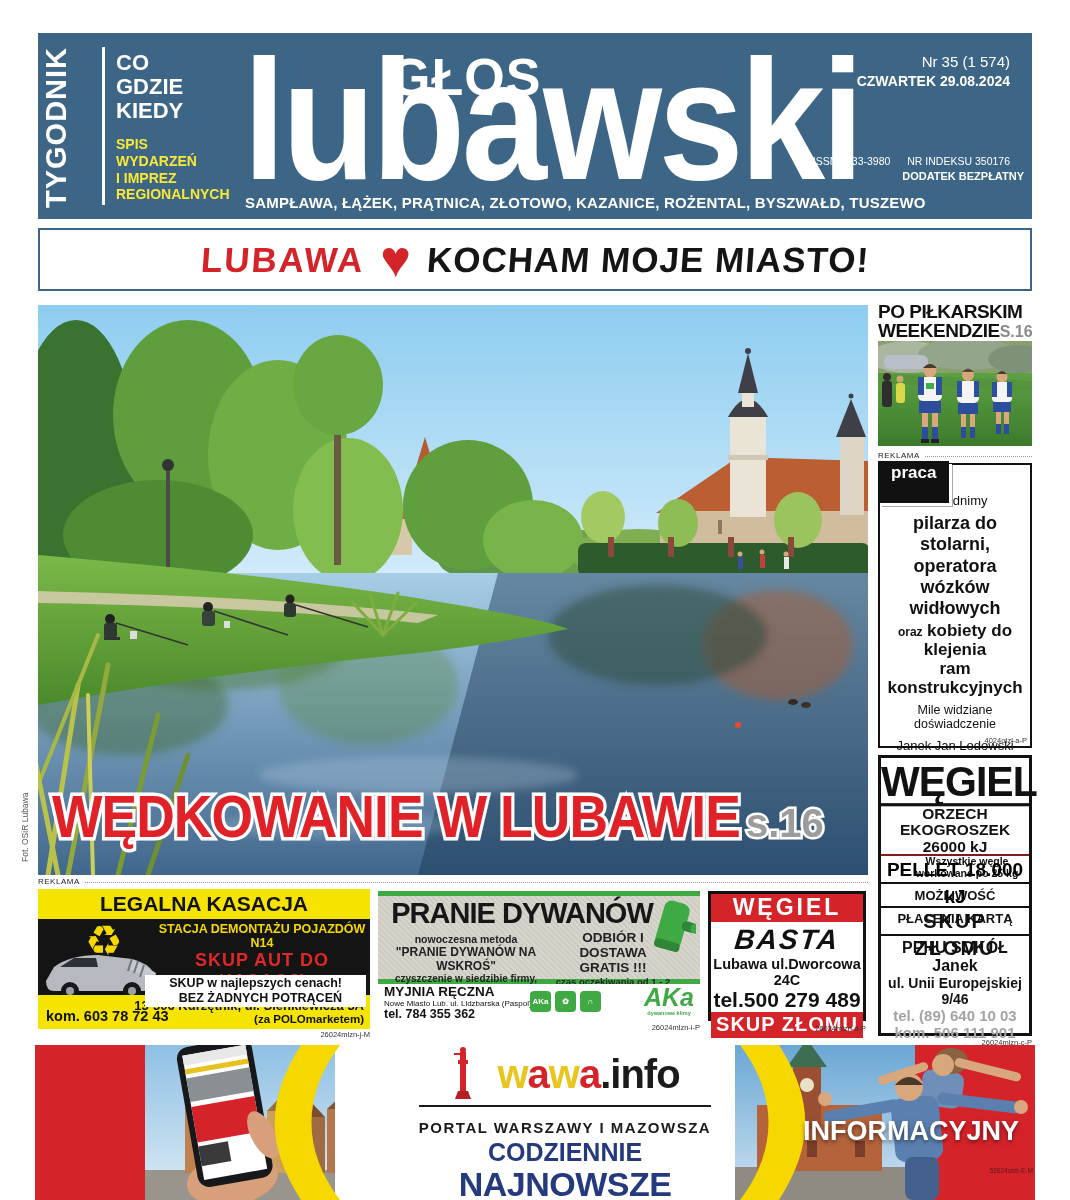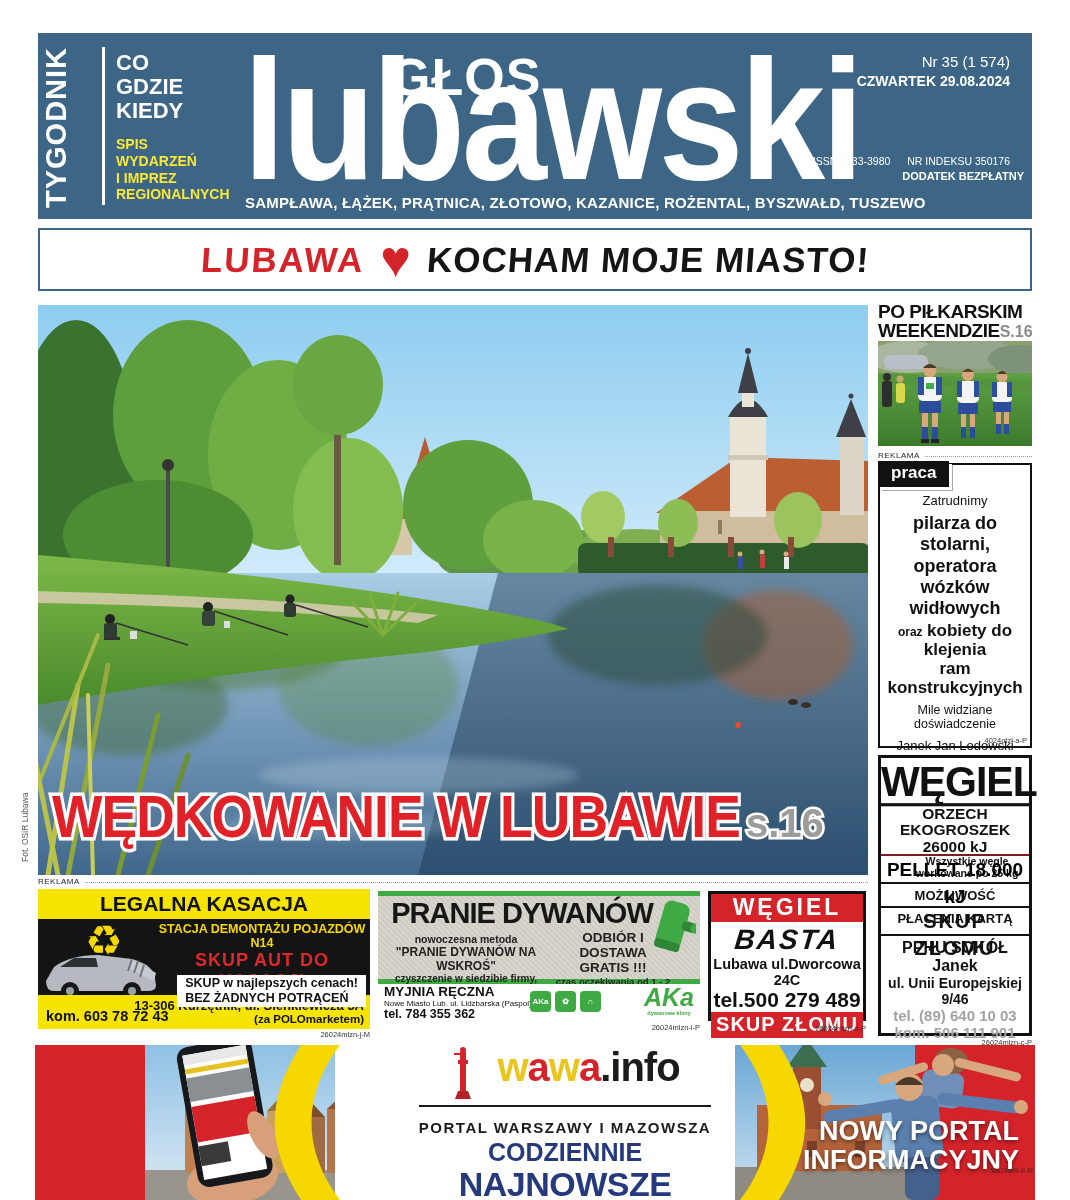--- a/index.html
+++ b/index.html
@@ -41,21 +41,21 @@
   .teaser-l1 { font-size:19px; font-weight:bold; letter-spacing:-.5px; line-height:1.0; }
   .teaser-row { display:flex; align-items:baseline; }
   .teaser-ref { margin-left:auto; color:#8a8a8a; font-size:16px; font-weight:bold; }
   .football-photo { left:878px; top:341px; width:154px; height:105px; }
   .reklama { display:flex; align-items:center; color:#222; font-size:8px; letter-spacing:.5px; }
   .reklama .dotline { flex:1; border-bottom:1px dotted #999; margin-left:5px; height:3px; }
   .side-reklama { left:878px; top:451px; width:154px; }
 
   .praca-ad { left:878px; top:463px; width:154px; height:285px; border:2px solid #111; background:#fff; text-align:center; }
   .praca-tab { position:absolute; left:-2px; top:-4px; background:#111; color:#fff; font-weight:bold; font-size:17px;
-    padding:2px 13px 4px; box-shadow:3px 3px 0 #fff,4px 4px 0 #aaa; }
+    padding:2px 13px 20px; box-shadow:3px 3px 0 #fff,4px 4px 0 #aaa; }
   .praca-body { padding-top:26px; color:#111; }
   .pr-intro { font-size:13px; margin-top:2px; }
   .pr-b1 { font-size:18px; font-weight:bold; margin-top:5px; line-height:1.15; }
   .pr-oraz { font-size:12px; font-weight:bold; }
   .pr-b2 { font-size:17px; font-weight:bold; line-height:1.1; }
   .pr-note { font-size:12.5px; margin-top:6px; }
   .pr-line { font-size:13px; line-height:1.2; }
   .pr-name { margin-top:7px; }
   .pr-phone { font-size:20px; font-weight:bold; margin-top:3px; }
   .pr-code { position:absolute; right:3px; bottom:1px; font-size:7.5px; color:#333; }
@@ -81,21 +81,21 @@
 
   .kasacja-ad { left:38px; top:889px; width:332px; height:140px; }
   .k-top { height:30px; background:#f5e300; text-align:center; font-size:21px; font-weight:bold; line-height:30px; color:#111; }
   .k-mid { height:76px; background:#141414; position:relative; }
   .k-art { position:absolute; left:2px; top:-4px; }
   .k-lines { position:absolute; left:118px; right:2px; top:3px; text-align:center; }
   .k-l1 { color:#f5d800; font-size:12.5px; font-weight:bold; }
   .k-l2 { color:#e02828; font-size:18px; font-weight:bold; letter-spacing:1px; }
   .k-l34 { color:#f5d800; font-size:10.5px; font-weight:bold; line-height:1.25; }
   .k-box { position:absolute; right:4px; bottom:-12px; background:#fff; color:#111; font-size:12.5px; font-weight:bold;
-    padding:1px 8px; line-height:1.2; z-index:2; text-align:left; }
+    padding:1px 24px; line-height:1.2; z-index:2; text-align:right; }
   .k-bot { height:34px; background:#f5e300; position:relative; color:#111; }
   .k-phone { position:absolute; left:8px; bottom:5px; font-size:14.5px; font-weight:bold; }
   .k-addr1 { position:absolute; right:6px; top:3px; font-size:13px; font-weight:bold; }
   .k-addr2 { position:absolute; right:6px; top:18px; font-size:11.5px; font-weight:bold; }
   .kasacja-code { left:38px; top:1030px; width:332px; }
 
   .pranie-ad { left:378px; top:891px; width:322px; height:130px; background:#fff; }
   .p-main { height:93px; position:relative; border-top:5px solid #3faa44; border-bottom:5px solid #3faa44;
     background:#d6d3ca;
     background-image:repeating-linear-gradient(45deg, rgba(0,0,0,.04) 0 2px, rgba(255,255,255,.05) 2px 4px); }
@@ -126,21 +126,21 @@
   .b-top { height:28px; background:#d5232a; color:#fff; font-size:23px; font-weight:bold; letter-spacing:3px; line-height:27px; }
   .b-brand { font-size:28px; font-weight:bold; font-style:italic; letter-spacing:2px; transform:skewX(-6deg); margin-top:2px; color:#111; }
   .b-addr { font-size:14.5px; font-weight:bold; line-height:16px; color:#111; }
   .b-phone { font-size:21px; font-weight:bold; line-height:24px; color:#111; }
   .b-bot { height:26px; background:#d5232a; color:#fff; font-size:20px; font-weight:bold; letter-spacing:1px; line-height:25px; }
   .basta-code { left:708px; top:1024px; width:158px; }
 
   
   .footer-banner { left:35px; top:1045px; width:1000px; height:155px; overflow:hidden; }
   .f-center { position:absolute; left:320px; top:2px; width:420px; text-align:center; }
-  .logo-row { display:inline-flex; align-items:flex-start; gap:21px; }
+  .logo-row { display:inline-flex; align-items:center; gap:21px; }
   .wawa-text { font-size:40px; font-weight:bold; letter-spacing:-1px; line-height:40px; }
   .f-tagline { display:inline-block; border-top:2.5px solid #1a1a1a; padding-top:12px; font-size:15px; font-weight:bold;
     letter-spacing:1.5px; color:#1a1a1a; }
   .f-line1 { font-size:25px; font-weight:bold; color:#25397e; line-height:1.1; margin-top:2px; }
   .f-line2 { font-size:34px; font-weight:bold; color:#25397e; letter-spacing:-.5px; line-height:1.0; }
   .f-right { position:absolute; right:16px; top:72px; text-align:right; color:#fff; font-size:27px; font-weight:bold;
     line-height:1.08; text-shadow:0 2px 4px rgba(0,0,0,.5); }
   .f-code { position:absolute; right:2px; bottom:26px; font-size:6.5px; color:#5a1a1a; }
 </style>
 </head>
@@ -613,19 +613,18 @@
         <span class="wawa-text">
           <span style="color:#e9c51e">w</span><span style="color:#d5232a">a</span><span style="color:#e9c51e">w</span><span style="color:#d5232a">a</span><span style="color:#1b1b1b">.info</span>
         </span>
       </div>
       <div><span class="f-tagline">PORTAL WARSZAWY I MAZOWSZA</span></div>
       <div class="f-line1">CODZIENNIE</div>
       <div class="f-line2">NAJNOWSZE WIADOMOŚCI</div>
     </div>
 
     <div class="f-right">
-      <div>NOWY PORTAL</div>
       <div>INFORMACYJNY</div>
     </div>
     <div class="f-code">52624otrb-E-M</div>
   </div>
 
 </div>
 
 </body></html>

